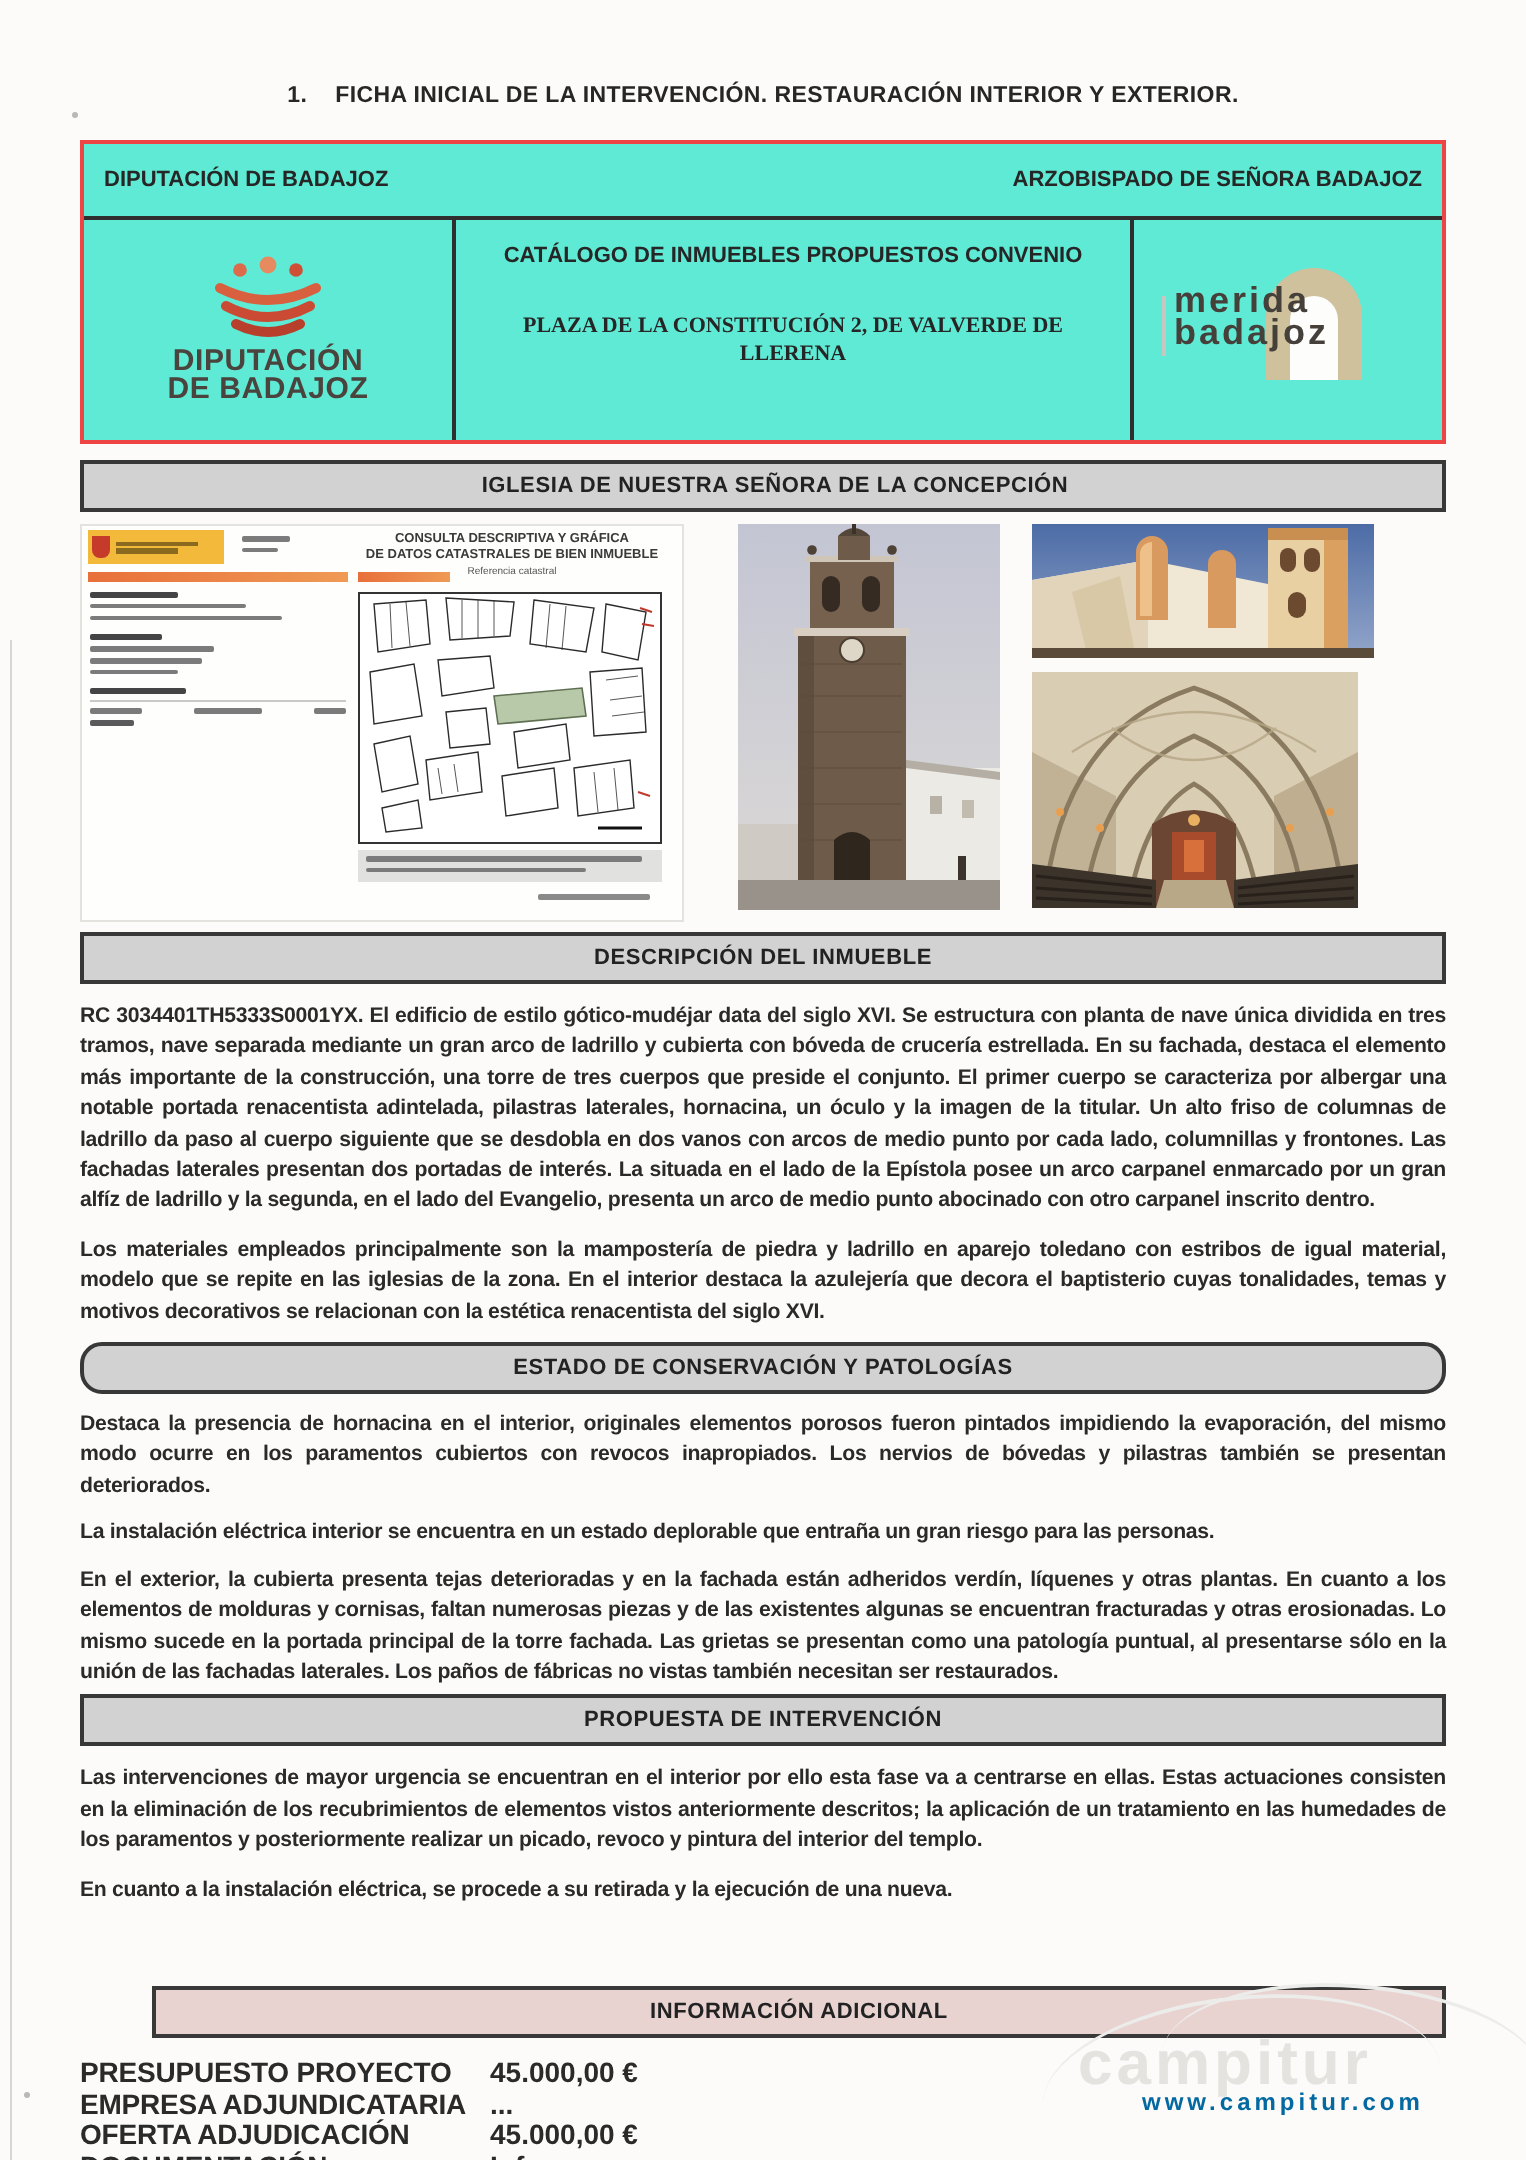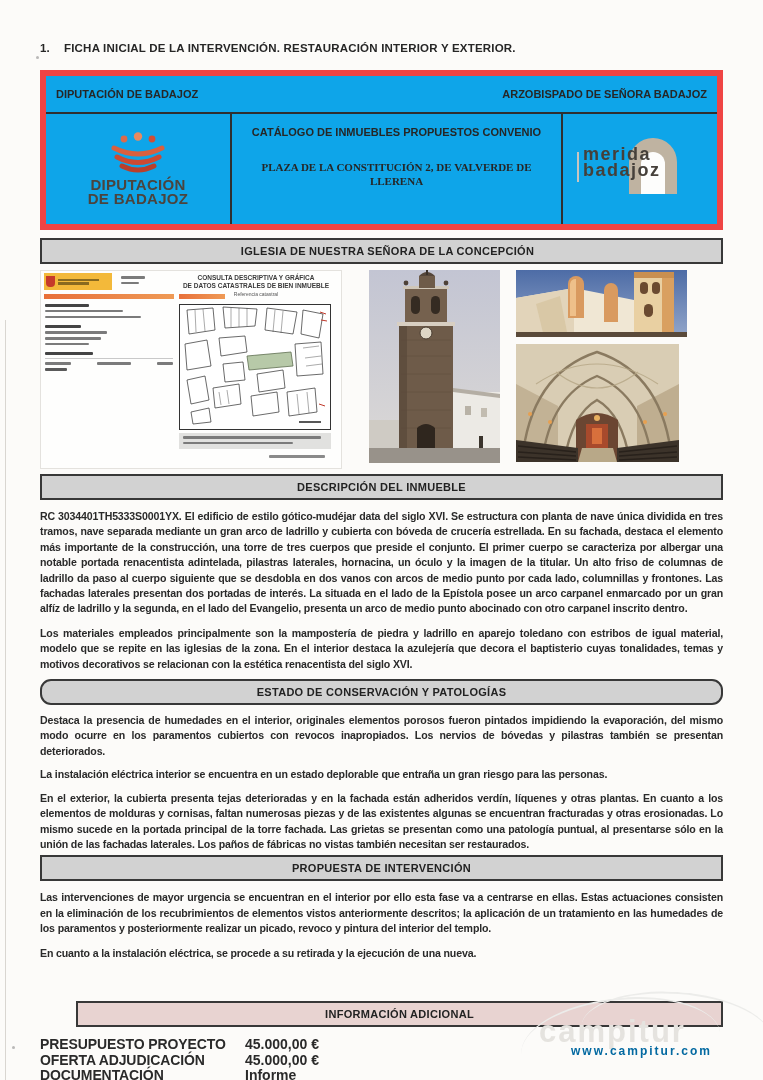--- a/index.html
+++ b/index.html
@@ -2,25 +2,25 @@
 <html lang="es"><head>
 <meta charset="utf-8">
 <style>
   html,body{margin:0;padding:0;}
   body{font-family:"Liberation Sans",sans-serif;background:#e9e7e3;}
   .page{position:relative;width:763px;height:1080px;background:#fcfbf9;overflow:hidden;}
   .scan-edge{position:absolute;left:5px;top:320px;width:1px;height:760px;background:#d9d6d1;}
   .speck{position:absolute;width:3px;height:3px;background:#8c8c8c;border-radius:50%;opacity:.6;}
   .content{position:absolute;left:40px;top:0;width:683px;}
 
-  .doc-heading{margin-top:42px;text-align:left;font-size:11.5px;font-weight:bold;color:#262626;letter-spacing:.2px;}
+  .doc-heading{margin-top:42px;text-align:center;font-size:11.5px;font-weight:bold;color:#262626;letter-spacing:.2px;}
   .doc-heading .num{margin-right:14px;}
 
   
-  .header-table{margin-top:16px;border:6px solid #ef4444;background:#0ea5e9;}
+  .header-table{margin-top:16px;border:2px solid #ef4444;background:#5eead4;}
   .ht-row1{display:flex;justify-content:space-between;align-items:center;height:36px;border-bottom:2px solid #2f2f2f;padding:0 10px;font-size:11px;font-weight:bold;color:#262626;}
   .ht-row2{display:flex;height:110px;}
   .ht-cell{box-sizing:border-box;}
   .ht-logo-left{width:186px;border-right:2px solid #2f2f2f;display:flex;flex-direction:column;align-items:center;justify-content:center;}
   .ht-center{flex:1;text-align:center;font-size:11px;font-weight:bold;color:#262626;padding-top:12px;}
   .ht-center .line2{margin:22px auto 0;max-width:280px;line-height:14px;font-family:Liberation Serif, serif;}
   .ht-logo-right{width:156px;border-left:2px solid #2f2f2f;position:relative;}
 
   .dip-logo-text{font-weight:bold;color:#4b443e;font-size:15px;line-height:14px;text-align:center;letter-spacing:.3px;margin-top:2px;}
   .merida-logo{position:absolute;left:8px;top:24px;width:140px;height:62px;}
@@ -340,33 +340,37 @@
           <path d="M62,118 L66,104 L97,104 L101,118 Z" fill="#b8a888"></path>
         </svg>
       </div>
     </div>
 
     <div class="banner mt-b2">DESCRIPCIÓN DEL INMUEBLE</div>
     <p class="para">RC 3034401TH5333S0001YX. El edificio de estilo gótico-mudéjar data del siglo XVI. Se estructura con planta de nave única dividida en tres tramos, nave separada mediante un gran arco de ladrillo y cubierta con bóveda de crucería estrellada. En su fachada, destaca el elemento más importante de la construcción, una torre de tres cuerpos que preside el conjunto. El primer cuerpo se caracteriza por albergar una notable portada renacentista adintelada, pilastras laterales, hornacina, un óculo y la imagen de la titular. Un alto friso de columnas de ladrillo da paso al cuerpo siguiente que se desdobla en dos vanos con arcos de medio punto por cada lado, columnillas y frontones. Las fachadas laterales presentan dos portadas de interés. La situada en el lado de la Epístola posee un arco carpanel enmarcado por un gran alfíz de ladrillo y la segunda, en el lado del Evangelio, presenta un arco de medio punto abocinado con otro carpanel inscrito dentro.</p>
     <p class="para">Los materiales empleados principalmente son la mampostería de piedra y ladrillo en aparejo toledano con estribos de igual material, modelo que se repite en las iglesias de la zona. En el interior destaca la azulejería que decora el baptisterio cuyas tonalidades, temas y motivos decorativos se relacionan con la estética renacentista del siglo XVI.</p>
 
     <div class="banner mt-b3">ESTADO DE CONSERVACIÓN Y PATOLOGÍAS</div>
-    <p class="para tight">Destaca la presencia de humedades en el interior, originales elementos porosos fueron pintados impidiendo la evaporación, del mismo modo ocurre en los paramentos cubiertos con revocos inapropiados. Los nervios de bóvedas y pilastras también se presentan deteriorados.</p>
+    <p class="para tight">Destaca la presencia de hornacina en el interior, originales elementos porosos fueron pintados impidiendo la evaporación, del mismo modo ocurre en los paramentos cubiertos con revocos inapropiados. Los nervios de bóvedas y pilastras también se presentan deteriorados.</p>
     <p class="para tight">La instalación eléctrica interior se encuentra en un estado deplorable que entraña un gran riesgo para las personas.</p>
     <p class="para tight">En el exterior, la cubierta presenta tejas deterioradas y en la fachada están adheridos verdín, líquenes y otras plantas. En cuanto a los elementos de molduras y cornisas, faltan numerosas piezas y de las existentes algunas se encuentran fracturadas y otras erosionadas. Lo mismo sucede en la portada principal de la torre fachada.  Las grietas se presentan como una patología puntual, al presentarse sólo en la unión de las fachadas laterales. Los paños de fábricas no vistas también necesitan ser restaurados.</p>
 
     <div class="banner mt-b4">PROPUESTA DE INTERVENCIÓN</div>
     <p class="para">Las intervenciones de mayor urgencia se encuentran en el interior por ello esta fase va a centrarse en ellas. Estas actuaciones consisten en la eliminación de los recubrimientos de elementos vistos anteriormente descritos; la aplicación de un tratamiento en las humedades de los paramentos y posteriormente realizar un picado, revoco y pintura del interior del templo.</p>
     <p class="para">En cuanto a la instalación eléctrica, se procede a su retirada y la ejecución de una nueva.</p>
 
     <div class="banner pink mt-b5">INFORMACIÓN ADICIONAL</div>
     <div class="info-rows">
       <div class="info-row">
         <span class="info-label">PRESUPUESTO PROYECTO</span>
         <span class="info-value">45.000,00 €</span>
+      </div>
+      <div class="info-row">
+        <span class="info-label">EMPRESA ADJUNDICATARIA</span>
+        <span class="info-value">...</span>
       </div>
       <div class="info-row">
         <span class="info-label">OFERTA ADJUDICACIÓN</span>
         <span class="info-value">45.000,00 €</span>
       </div>
       <div class="info-row">
         <span class="info-label">DOCUMENTACIÓN DESARROLLADA</span>
         <span class="info-value">Informe</span>
       </div>
 

